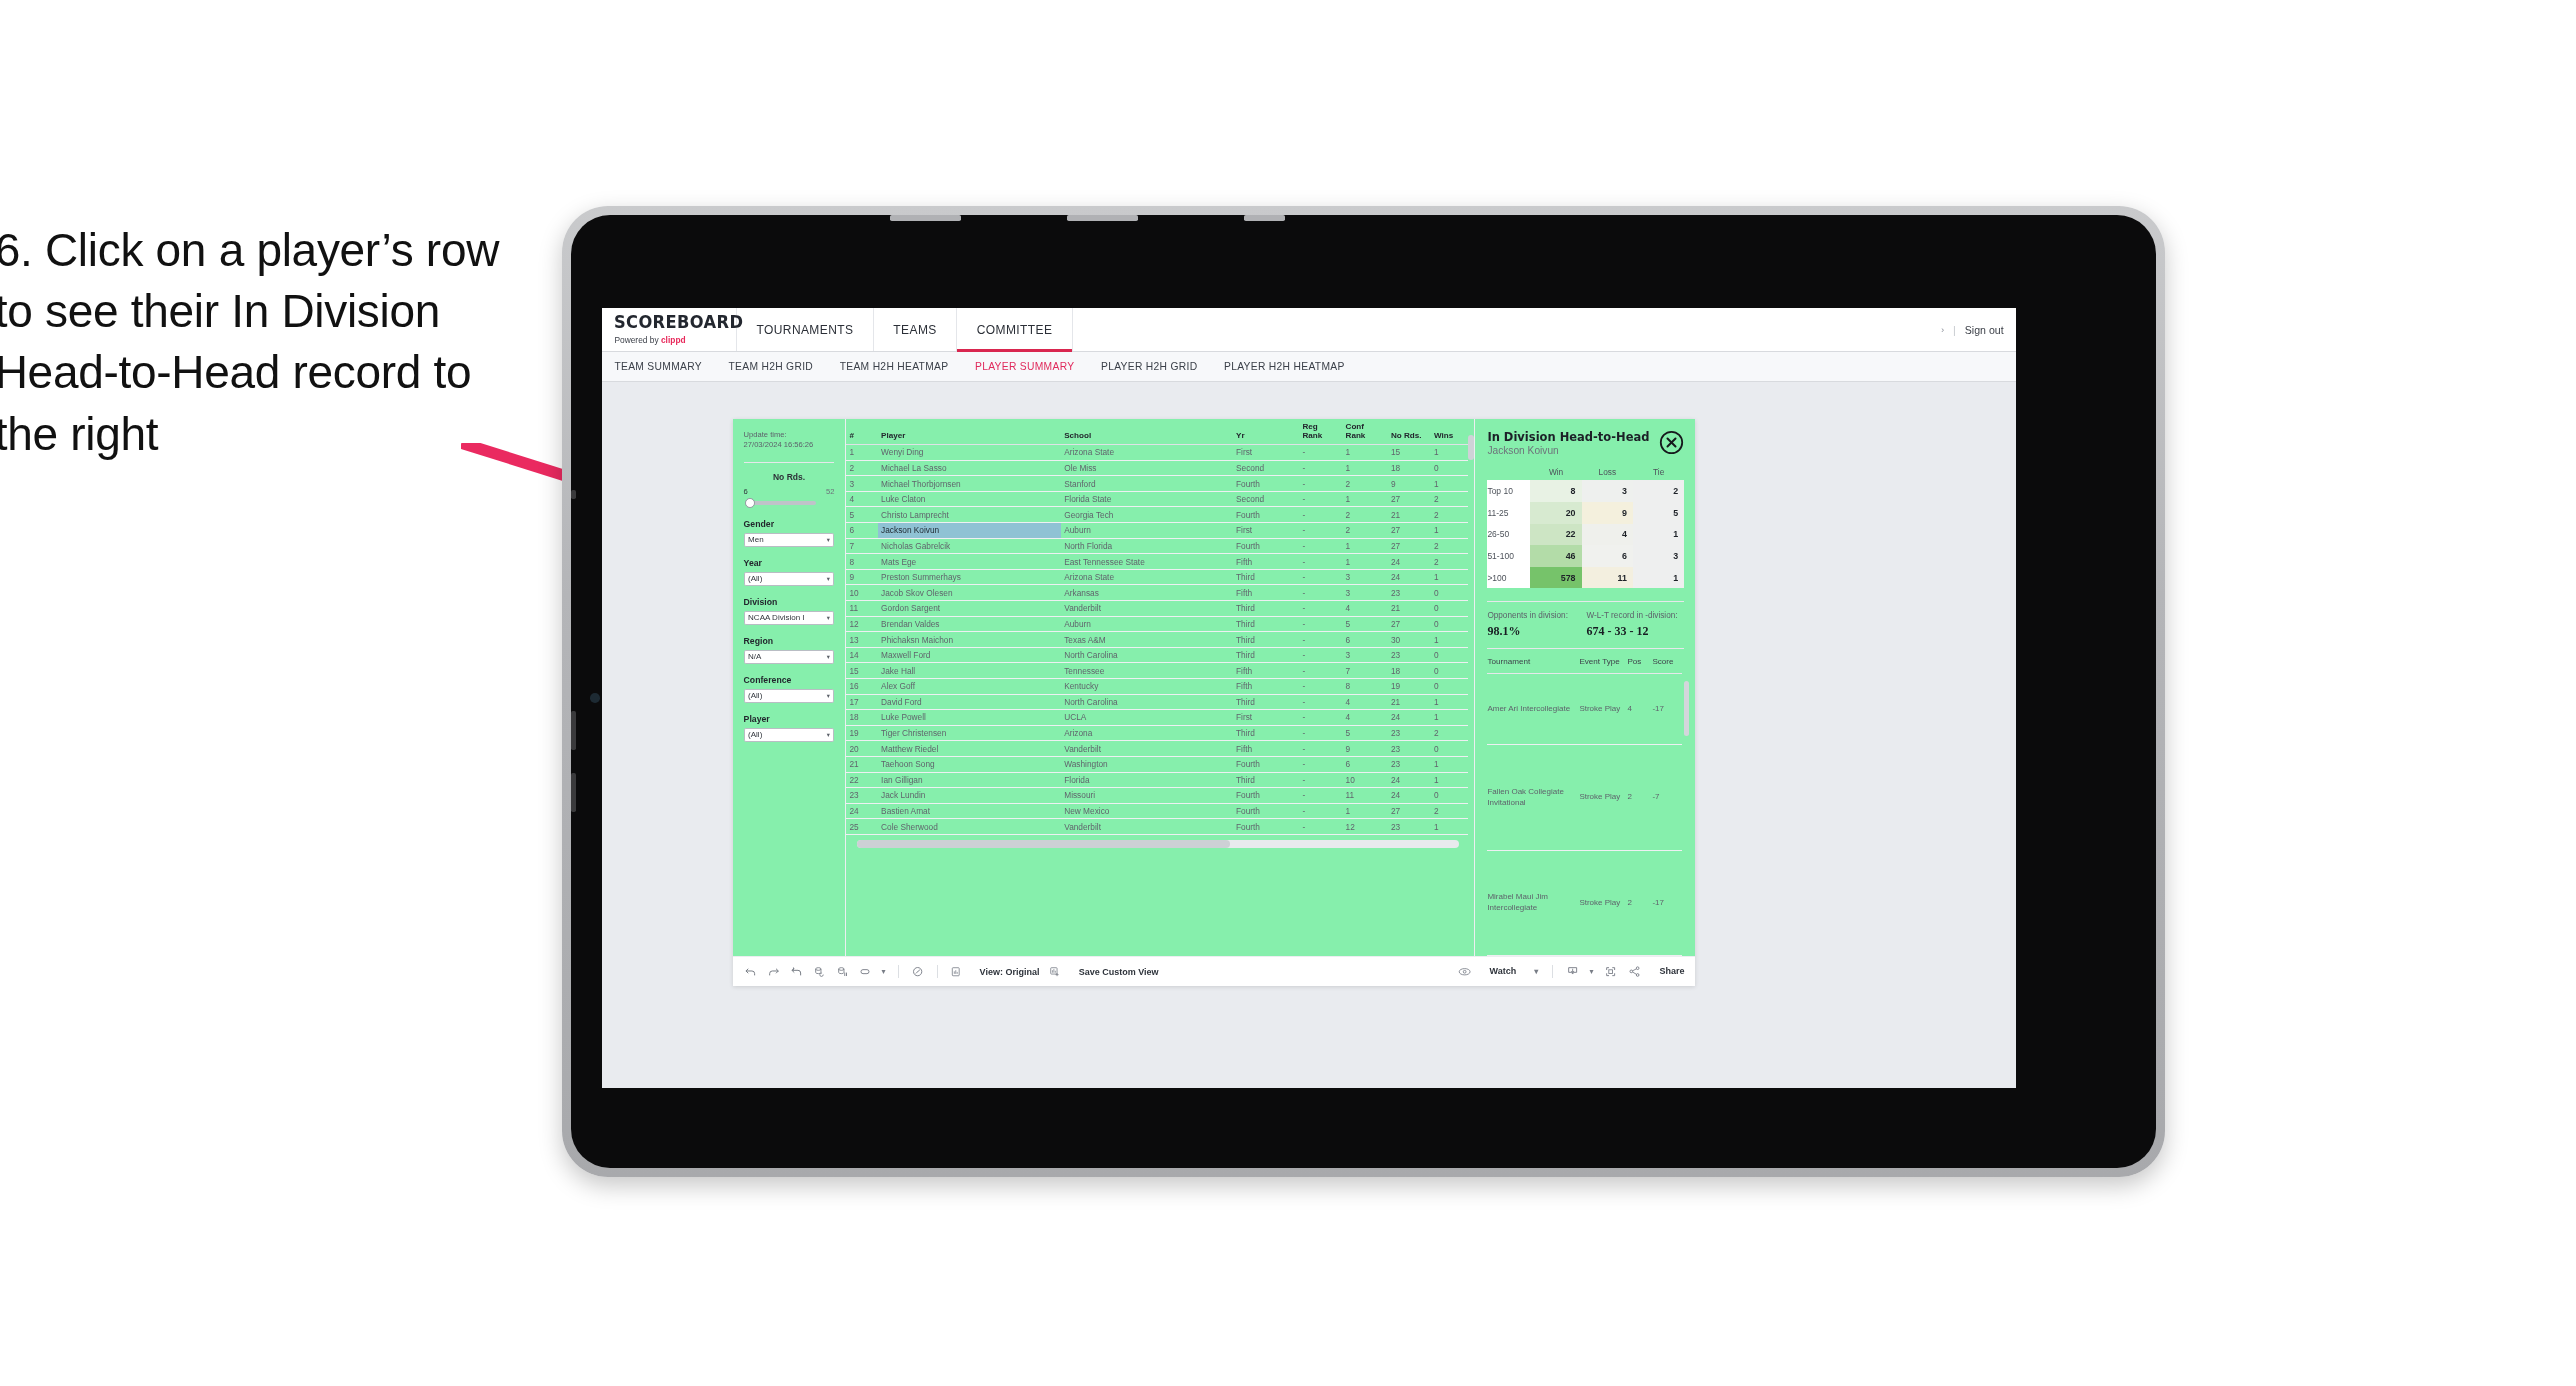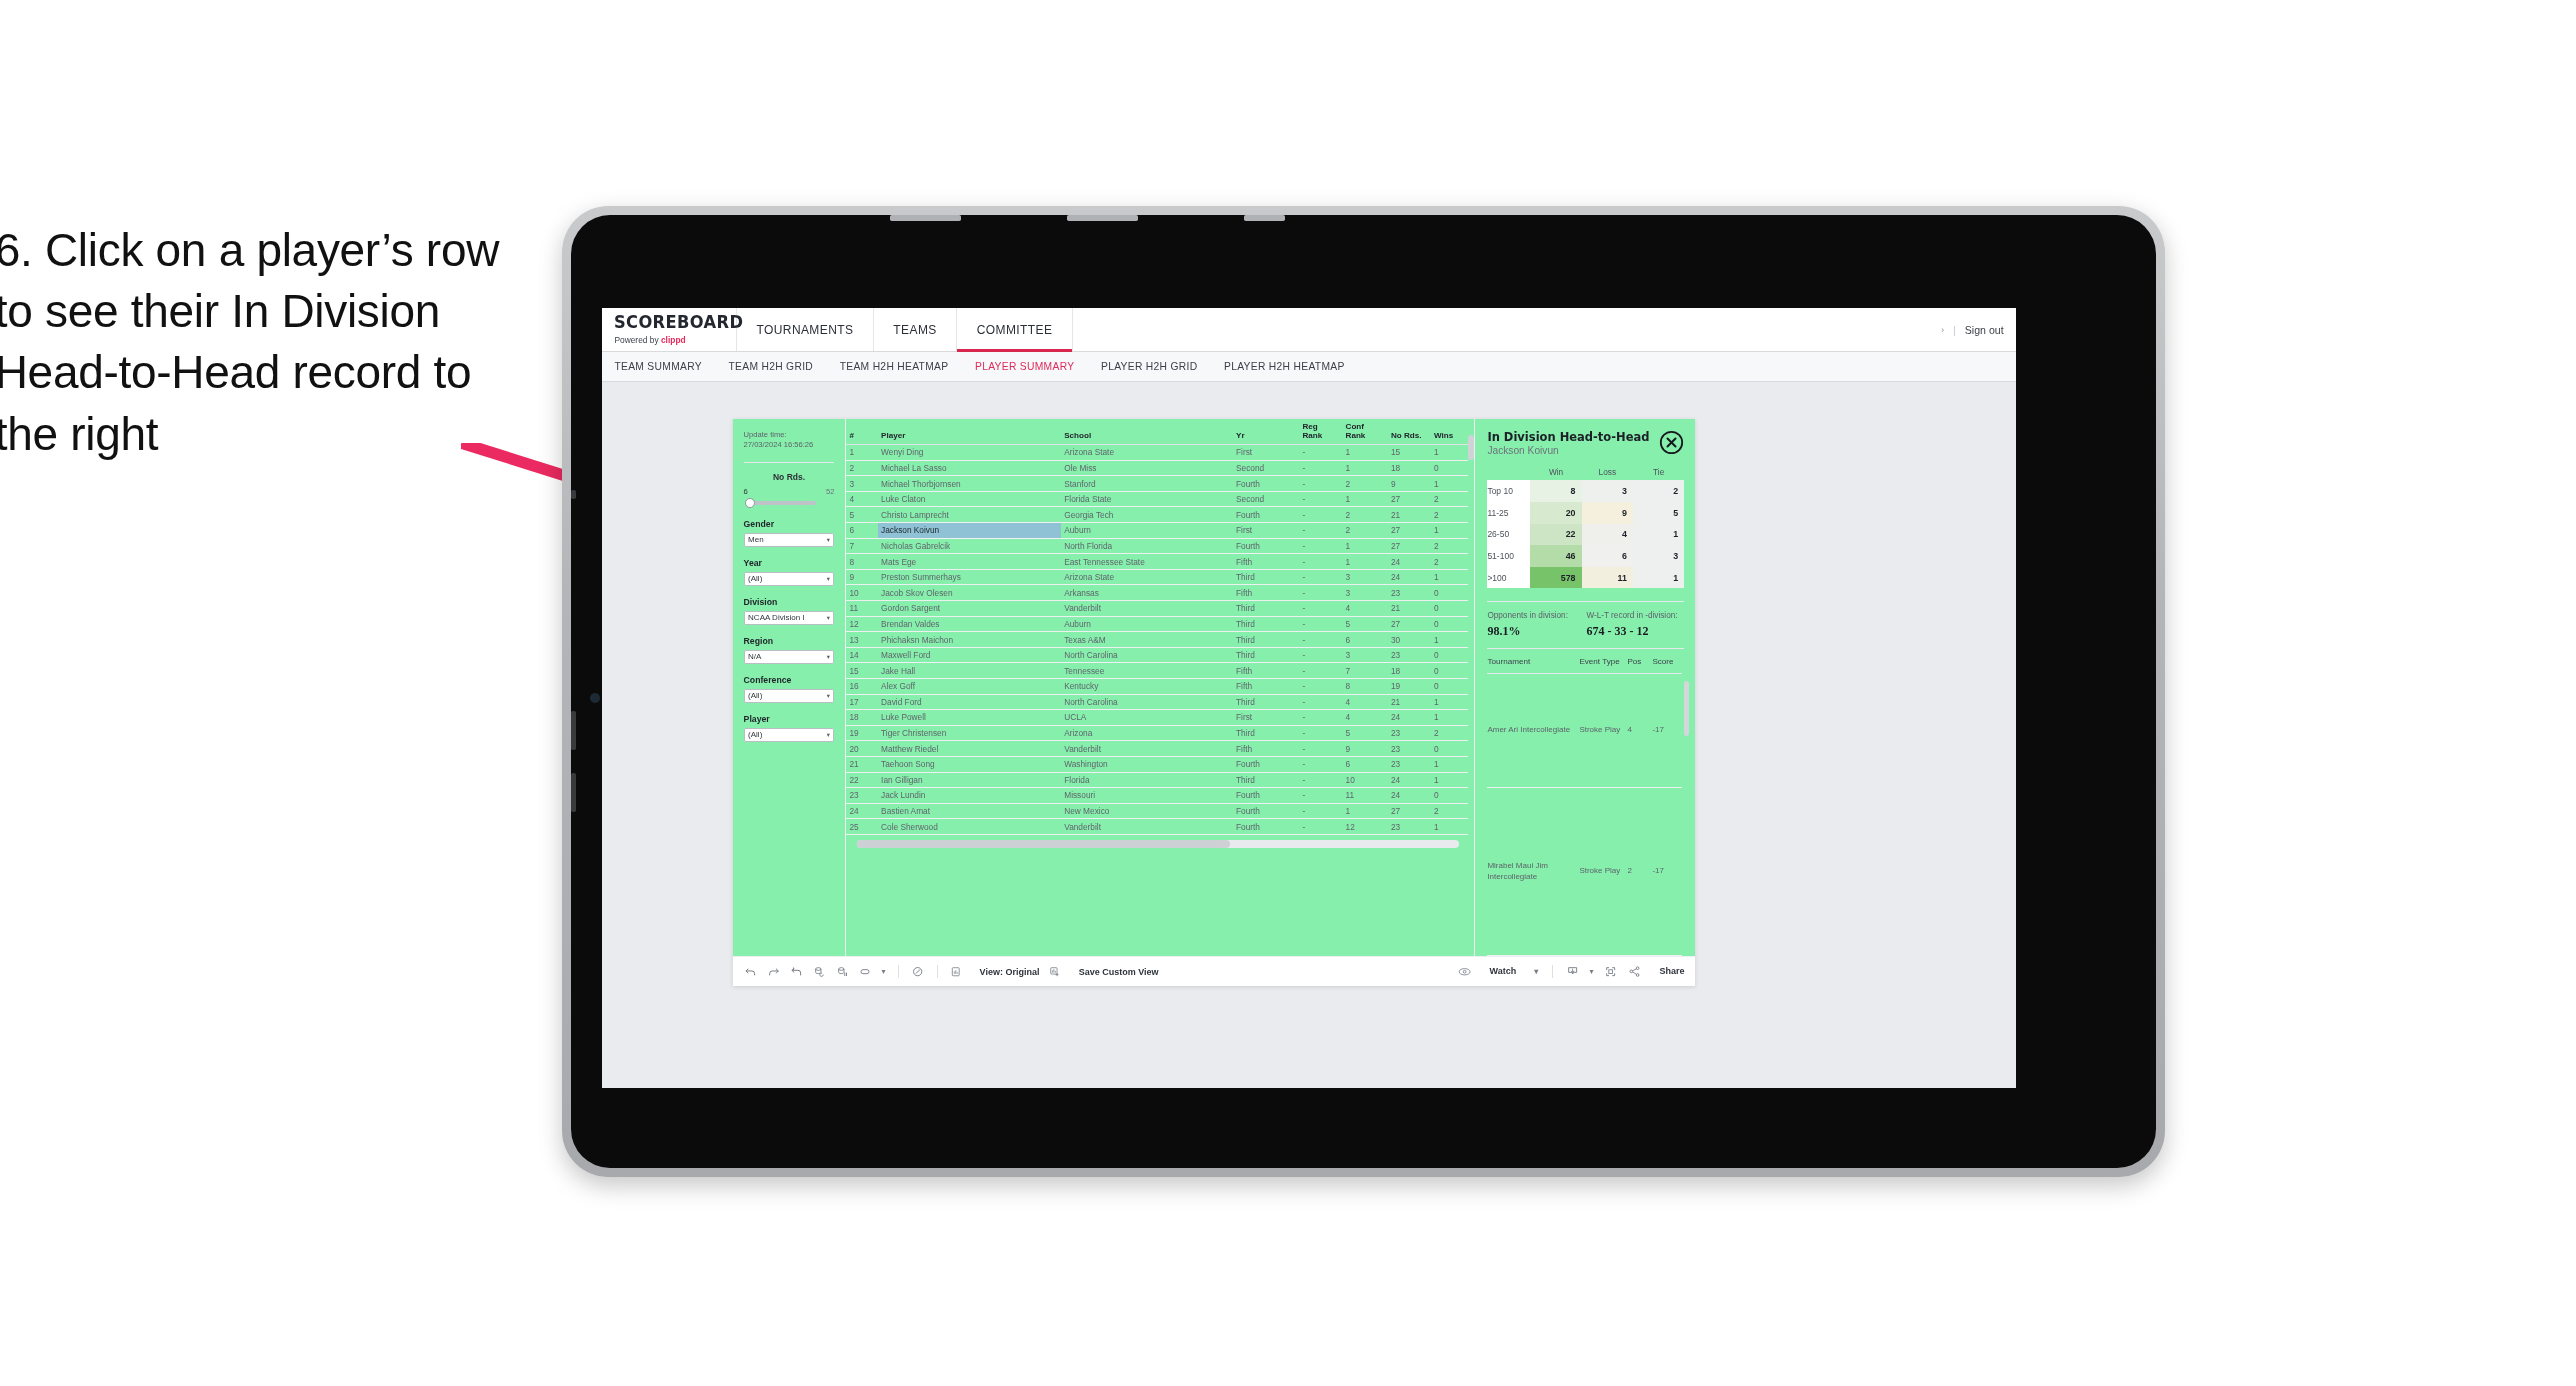--- a/index.html
+++ b/index.html
@@ -639,20 +639,26 @@
               </tr>
             </thead>
             <tbody id="tour-body">
                 <tr>
                   <td>Amer Ari Intercollegiate</td>
                   <td>Stroke Play</td>
                   <td>4</td>
                   <td>-17</td>
                 </tr>
                 <tr>
+                  <td>Fallen Oak Collegiate Invitational</td>
+                  <td>Stroke Play</td>
+                  <td>2</td>
+                  <td>-7</td>
+                </tr>
+                <tr>
                   <td>Mirabel Maui Jim Intercollegiate</td>
                   <td>Stroke Play</td>
                   <td>2</td>
                   <td>-17</td>
                 </tr>
               </tbody>
           </table>
           <div id="tvscroll">
             <div class="thumb"></div>
           </div>

